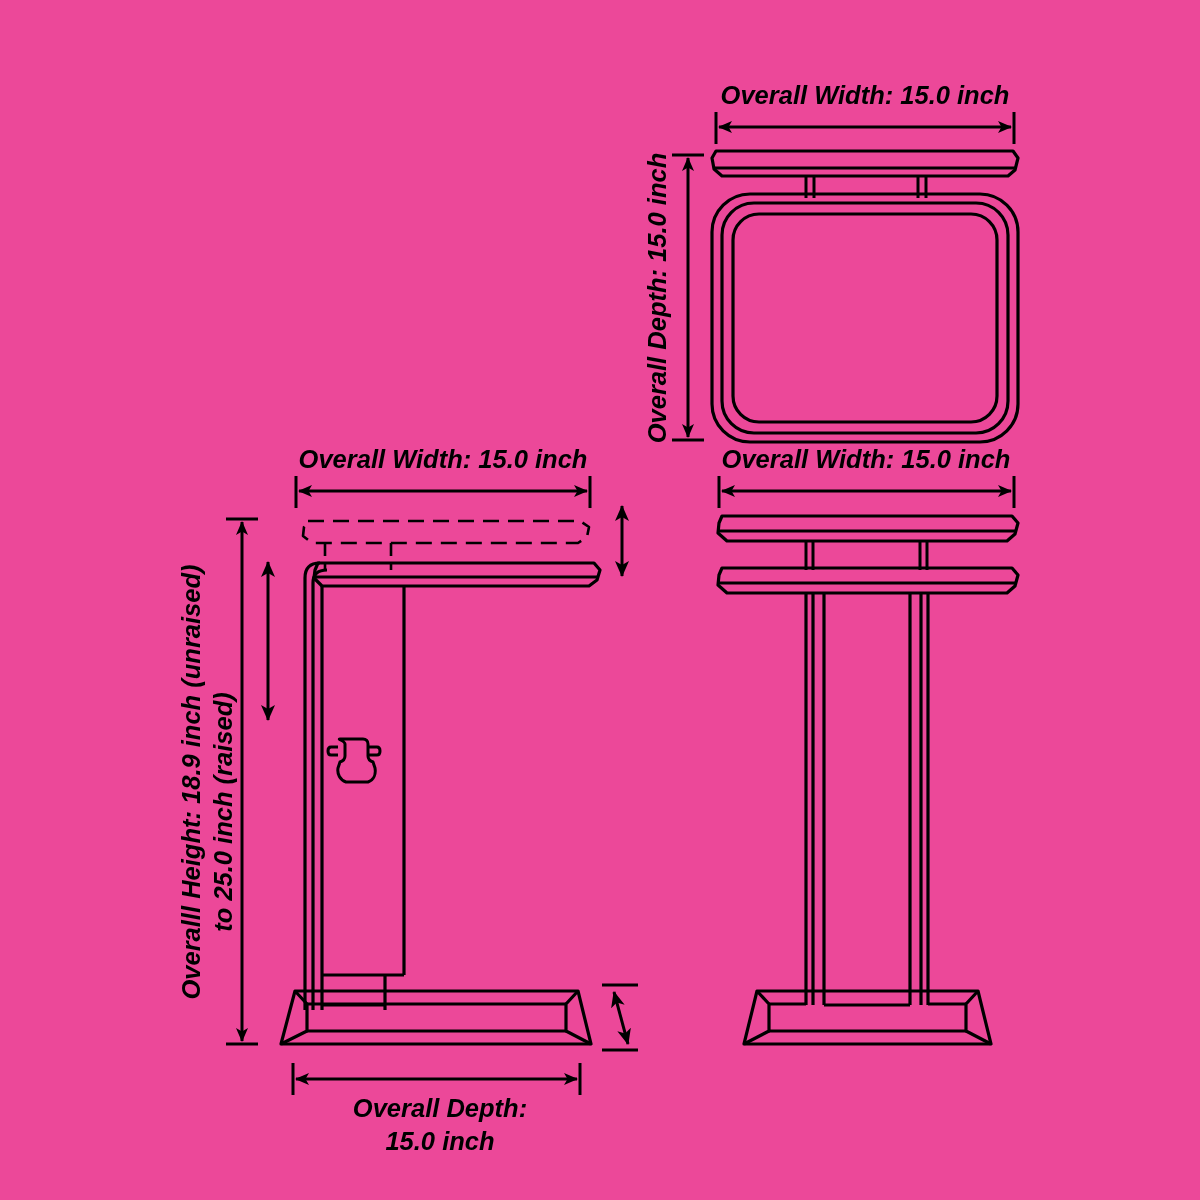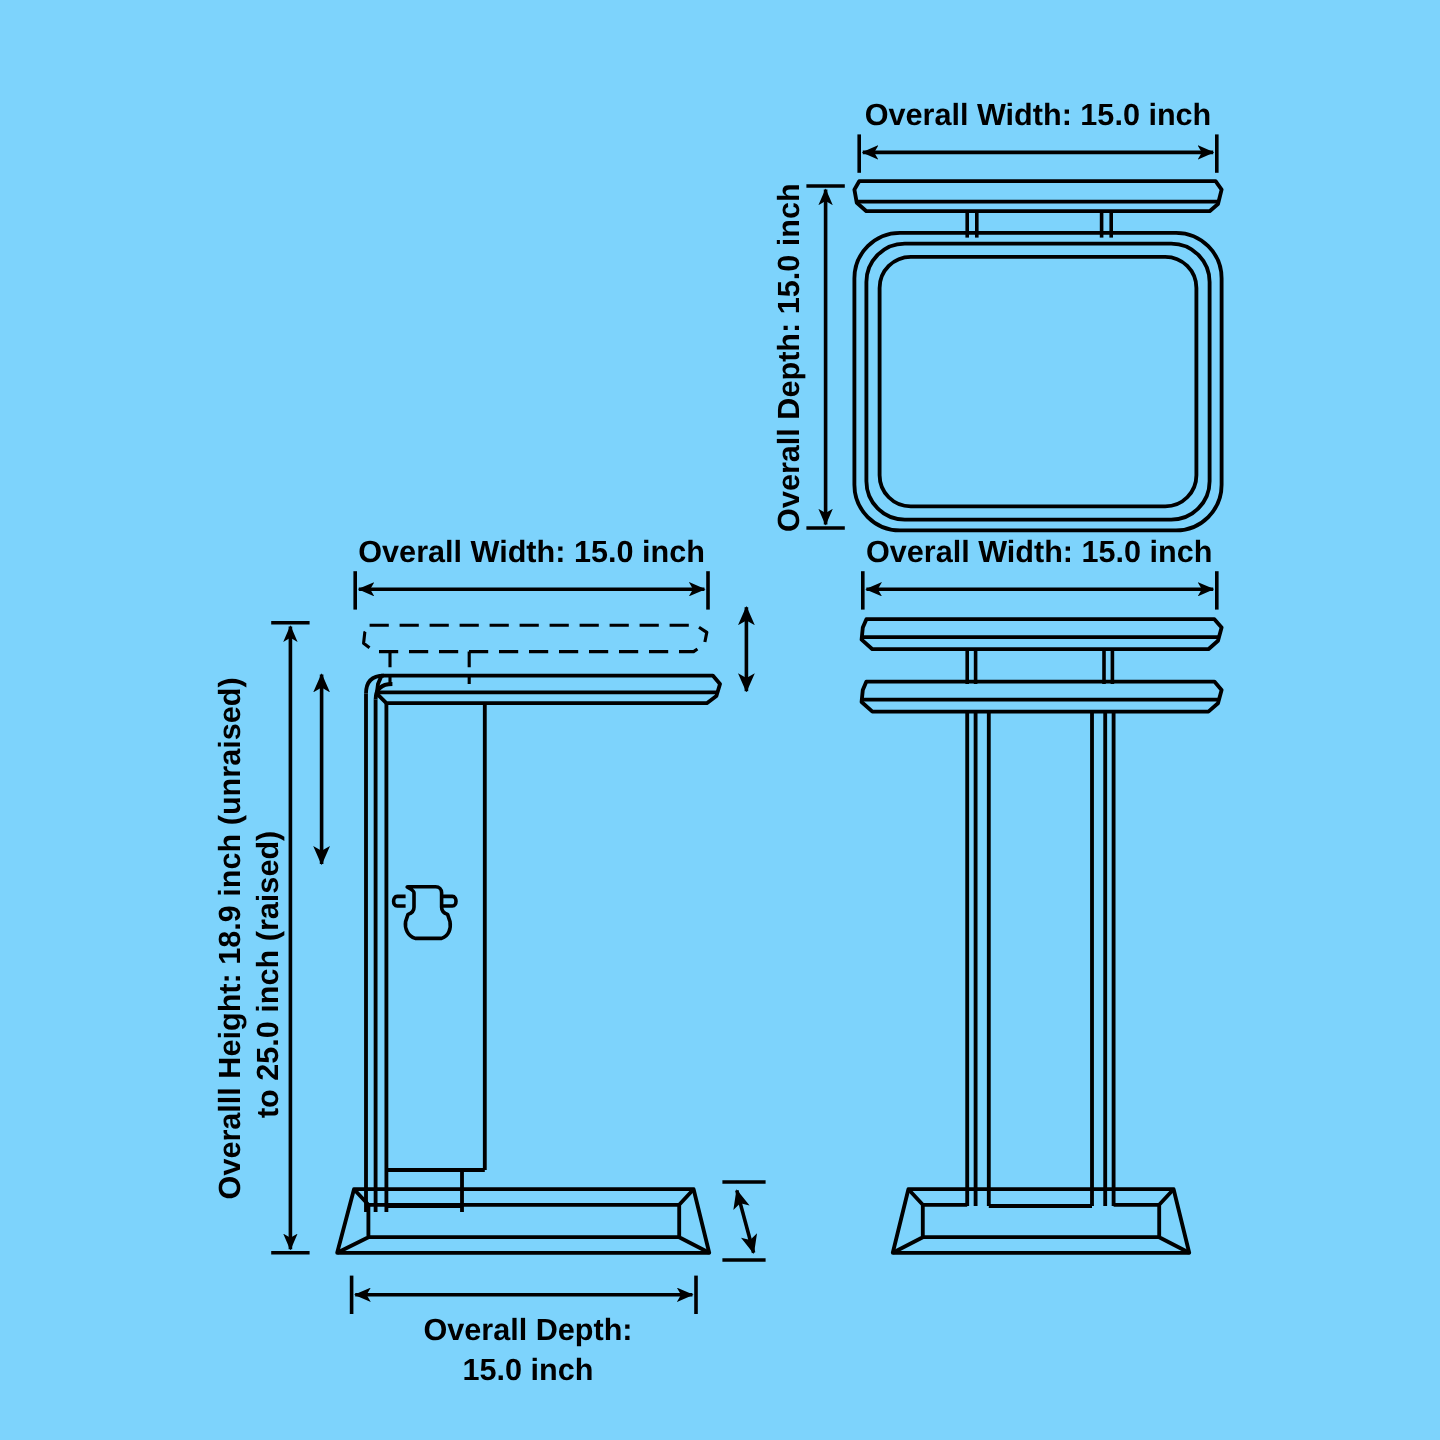--- a/index.html
+++ b/index.html
@@ -11,21 +11,22 @@
   body {
     width: 1200px;
     height: 1200px;
     font-family: "Liberation Sans", sans-serif;
     overflow: hidden;
   }
   #sheet {
     position: relative;
     width: 1200px;
     height: 1200px;
-    background: #7dd3fc;
+    background: #ec4899;
+    font-style: italic;
   }
   #drawing {
     position: absolute;
     top: 0;
     left: 0;
     width: 1200px;
     height: 1200px;
   }
   .dim-text {
     font-family: "Liberation Sans", sans-serif;

